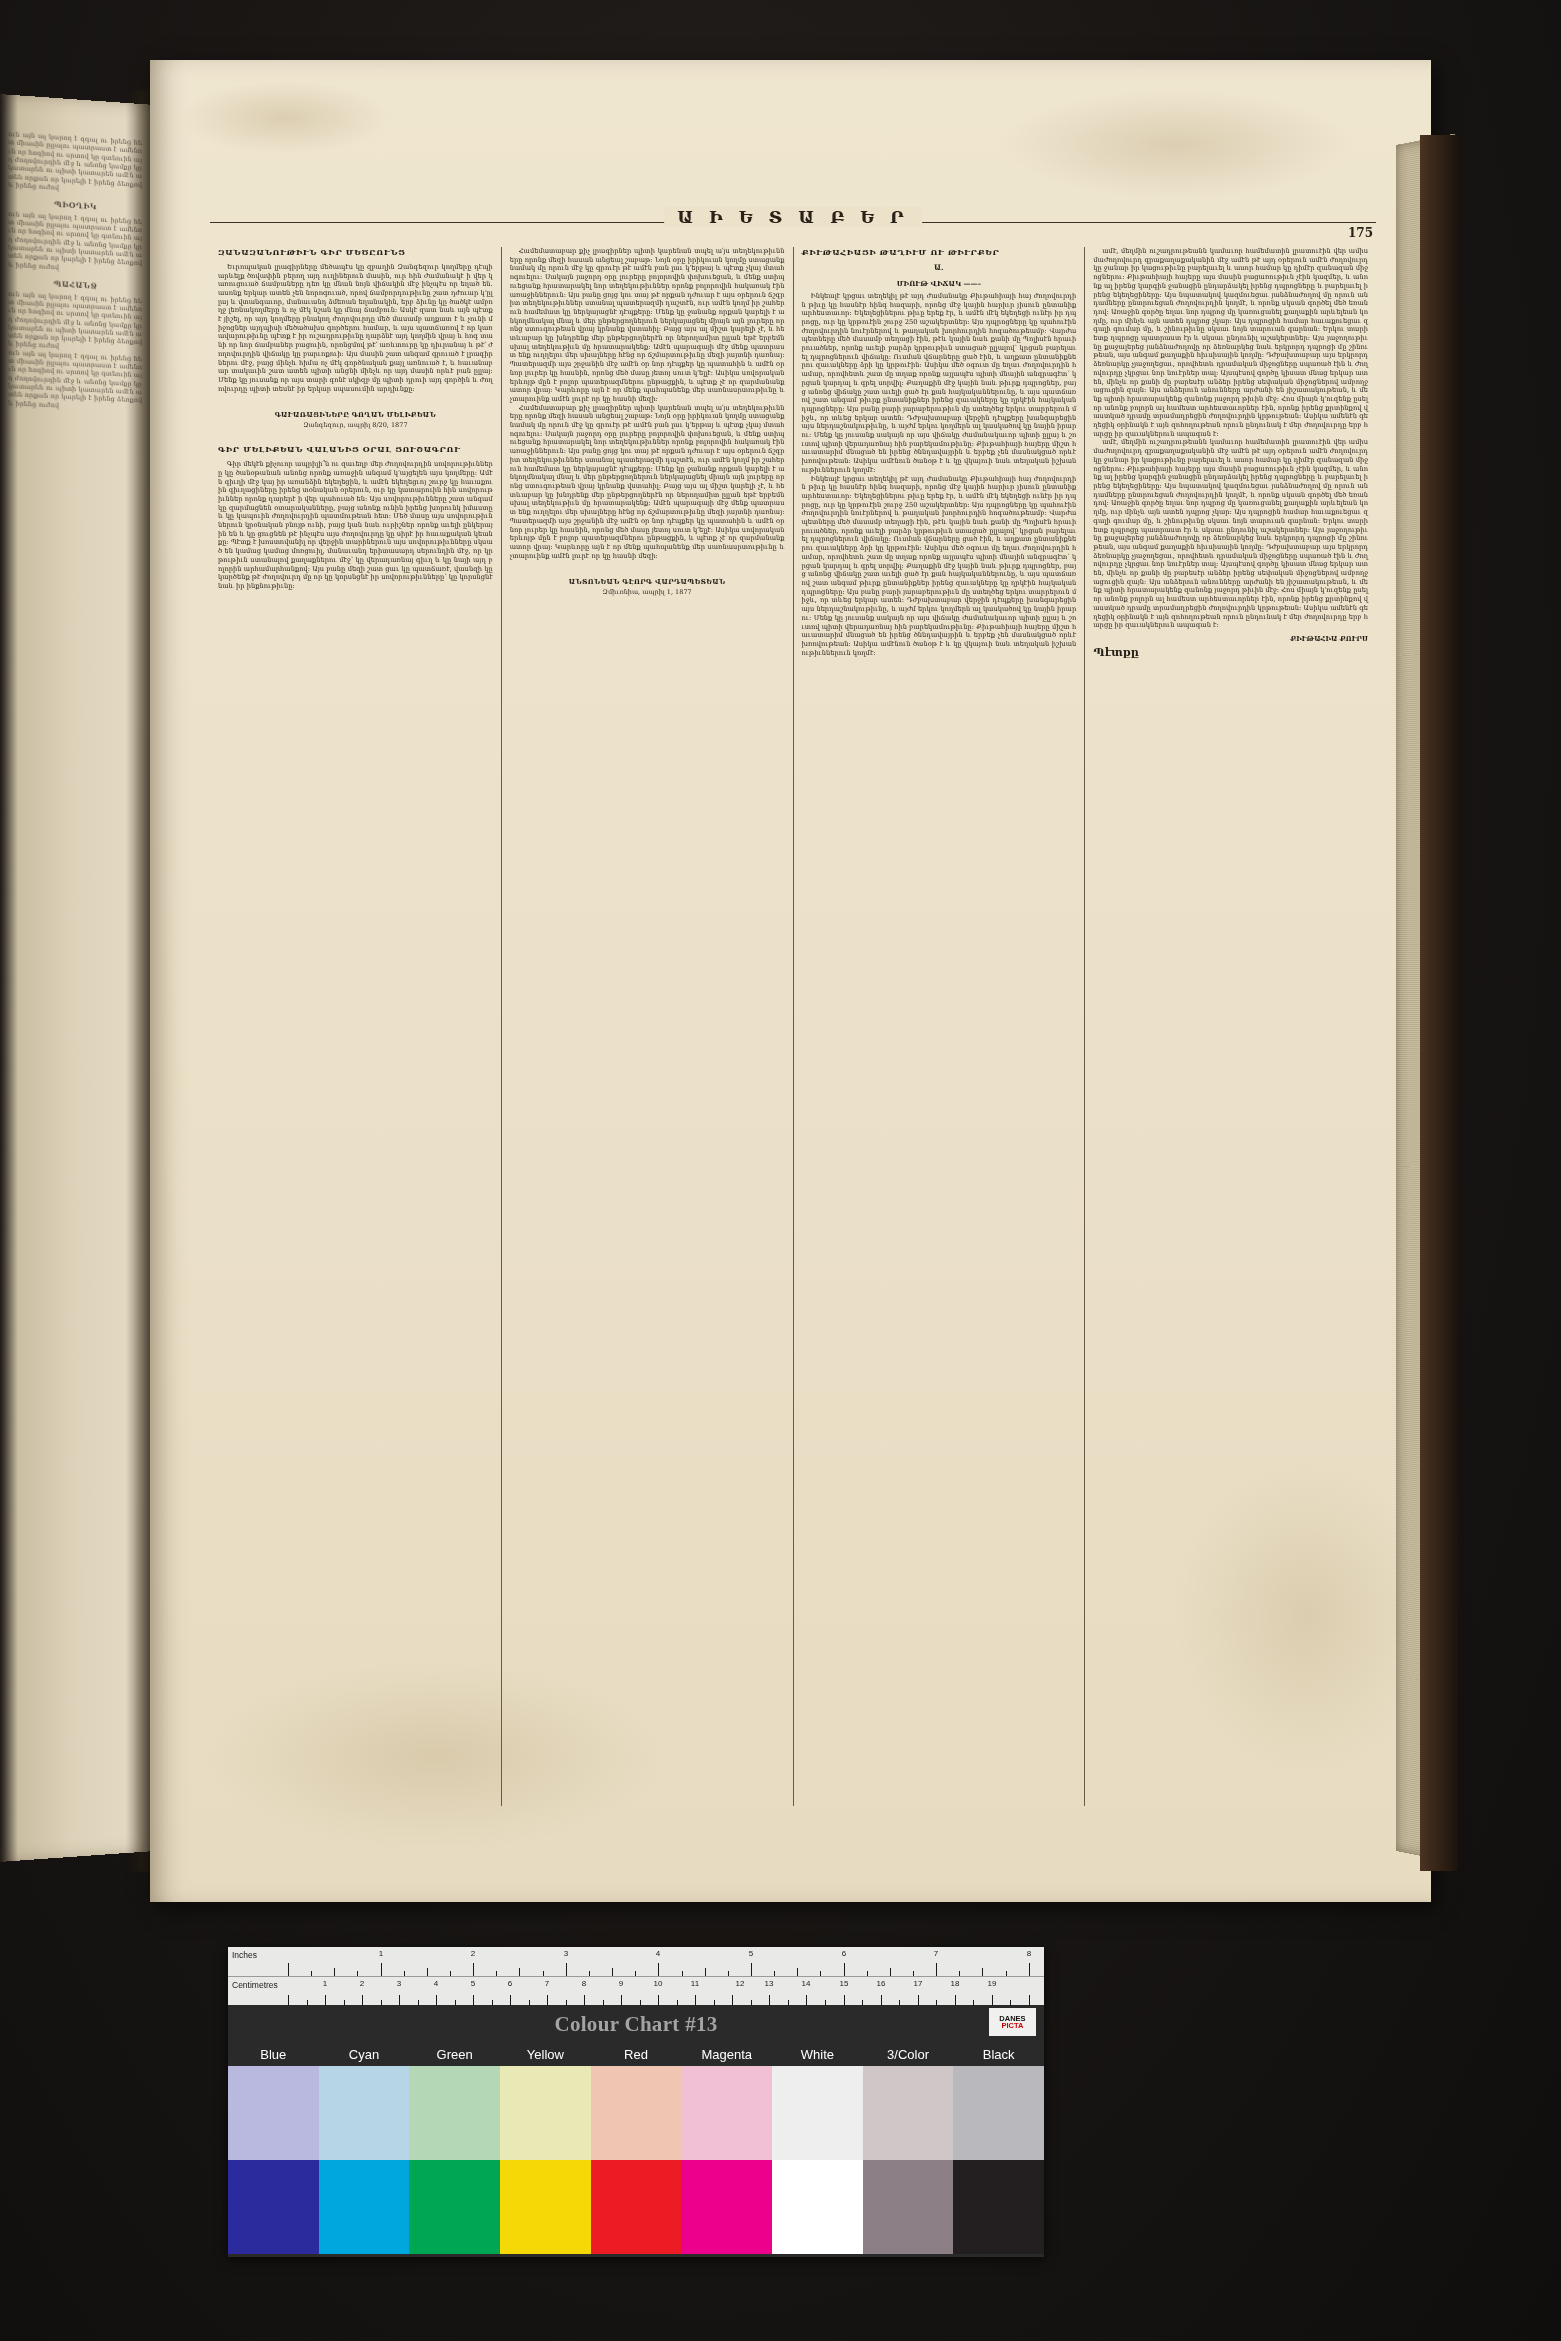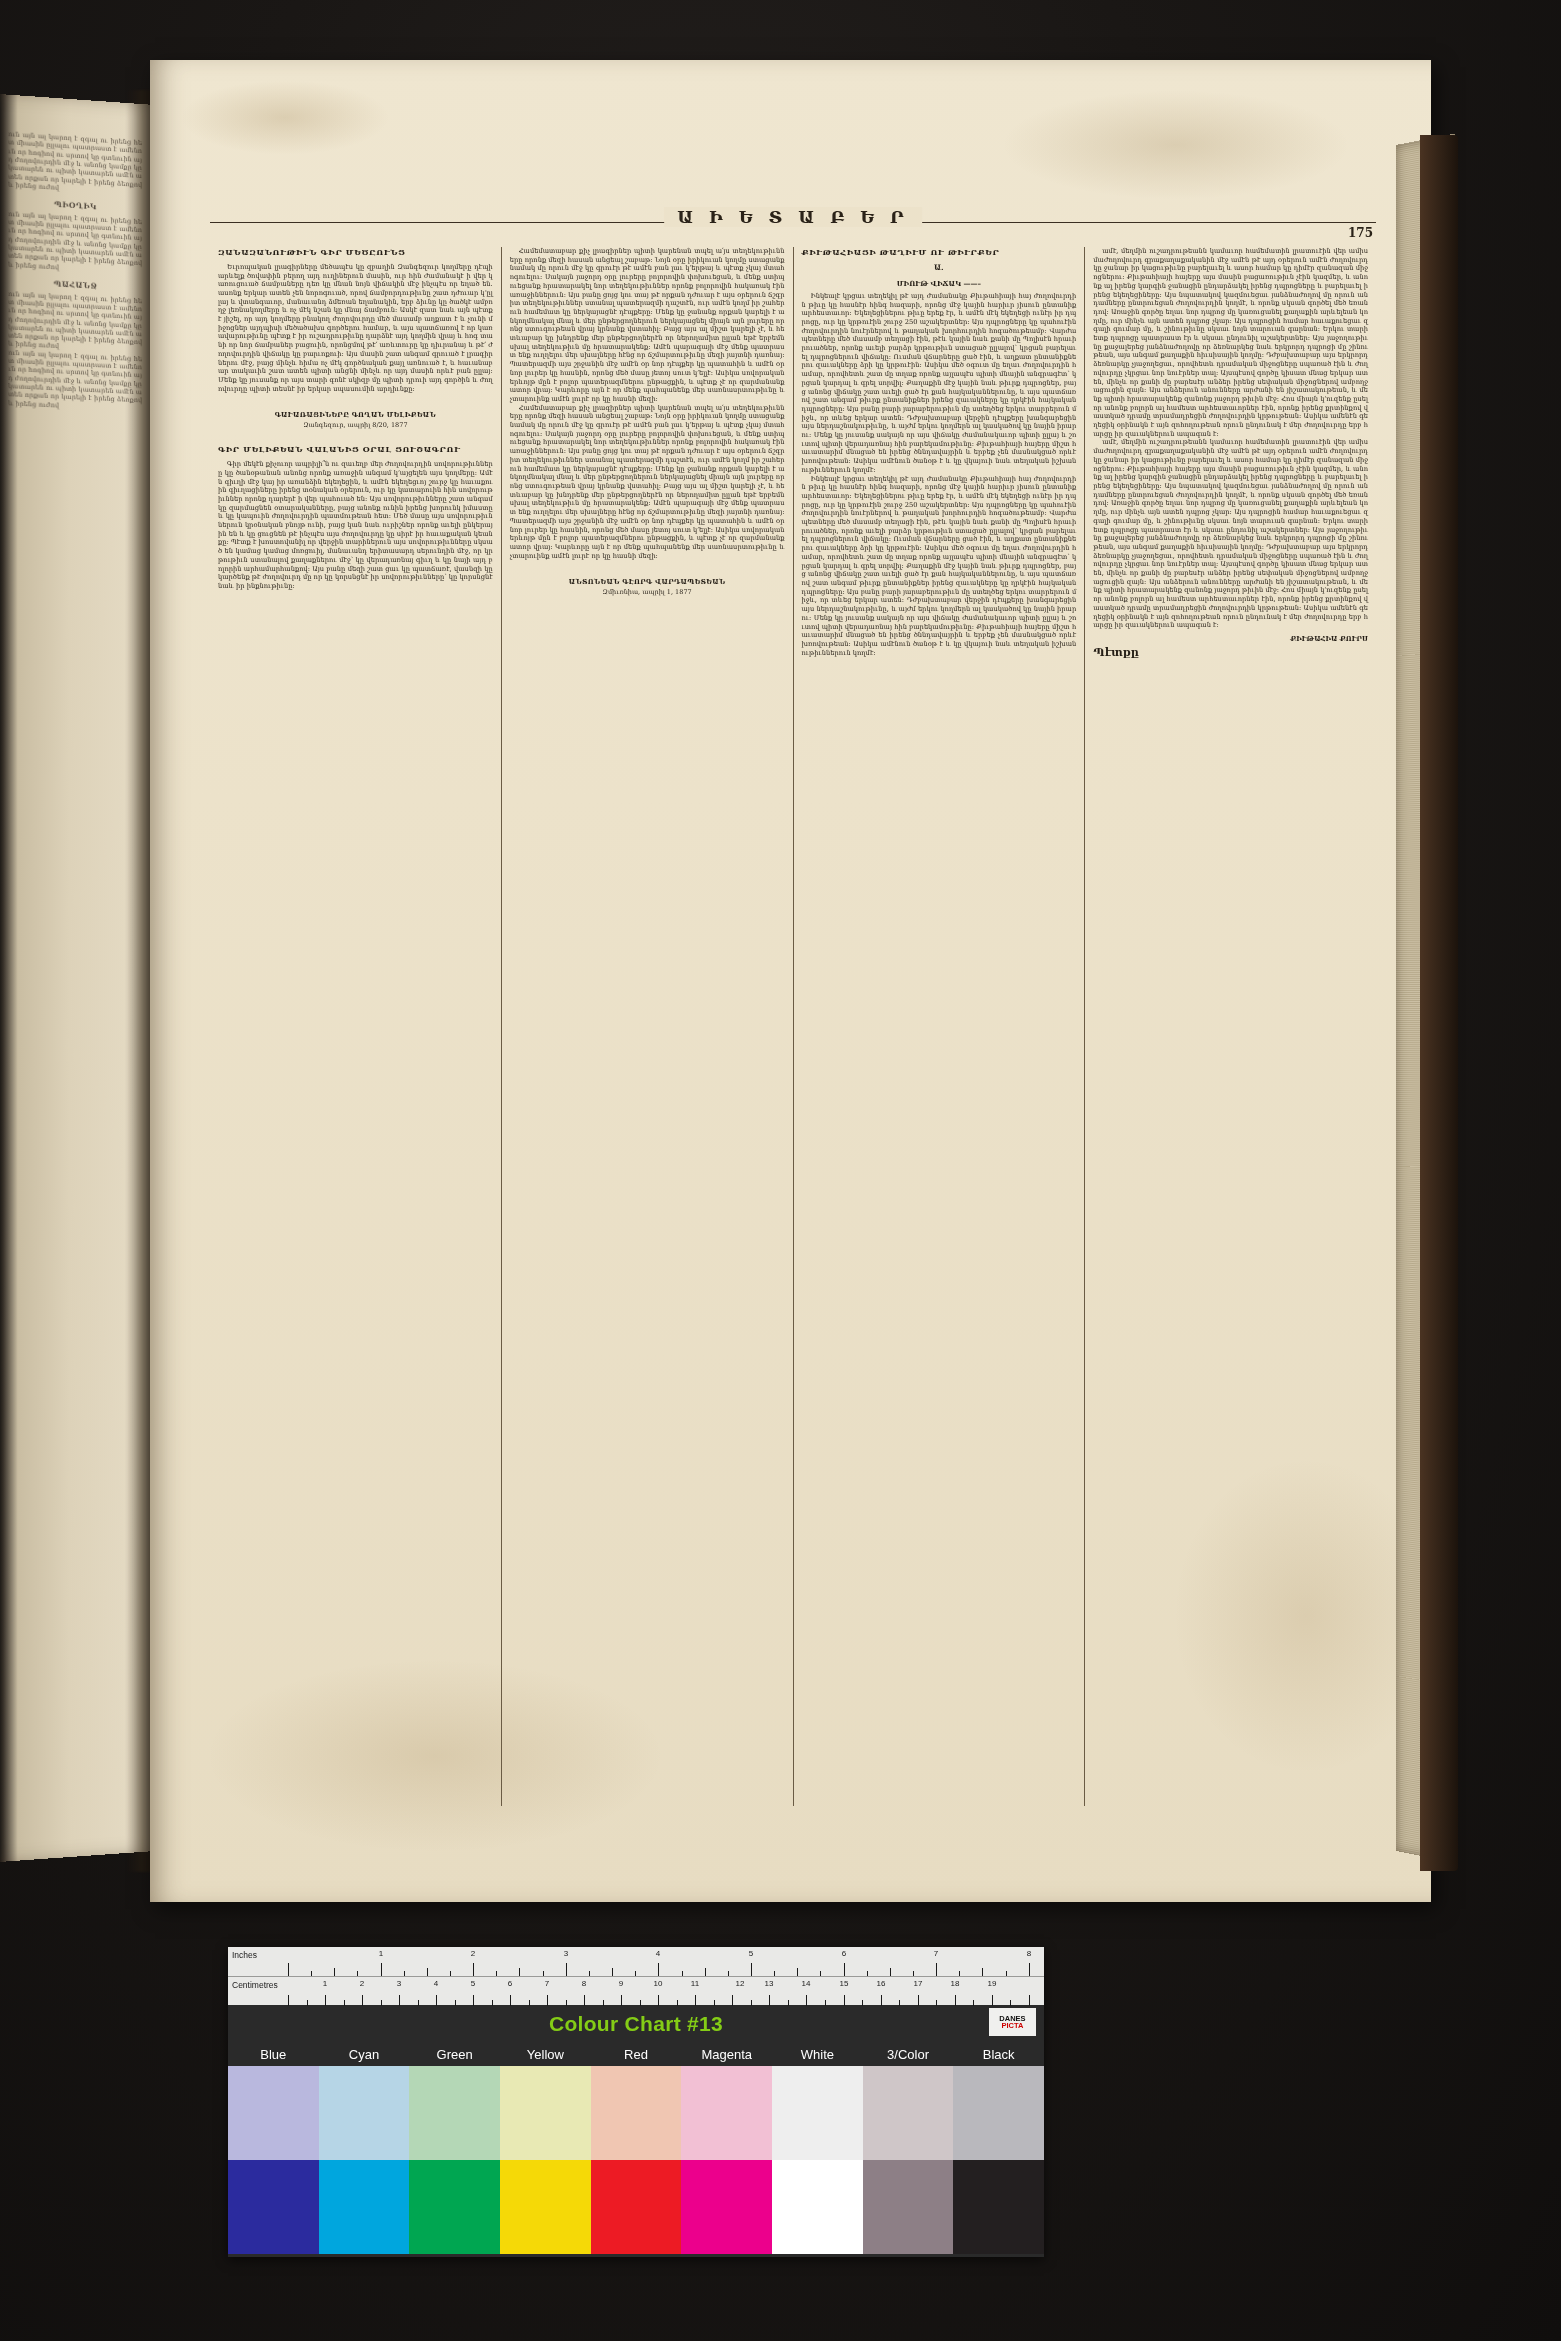--- a/index.html
+++ b/index.html
@@ -279,22 +279,22 @@
   }
   .ticklabel {
     position: absolute;
     top: 2px;
     font-family: "Liberation Sans", sans-serif;
     font-size: 8px;
     transform: translateX(-50%);
   }
   #charttitle {
     height: 38px;
-    color: #84cc16;
-    font-family: Liberation Sans, sans-serif;
+    color: #a3a3a3;
+    font-family: Liberation Serif, serif;
     font-size: 21px;
     font-weight: bold;
     display: flex;
     align-items: center;
     justify-content: center;
     letter-spacing: 0.3px;
   }
   #brand {
     position: absolute;
     right: 8px;

